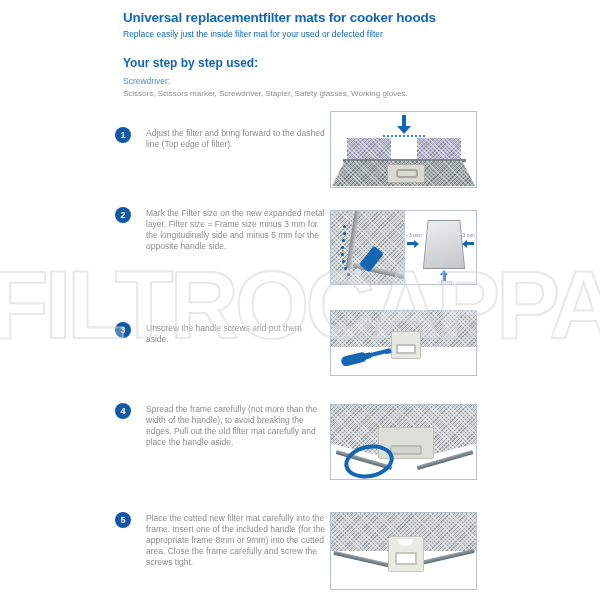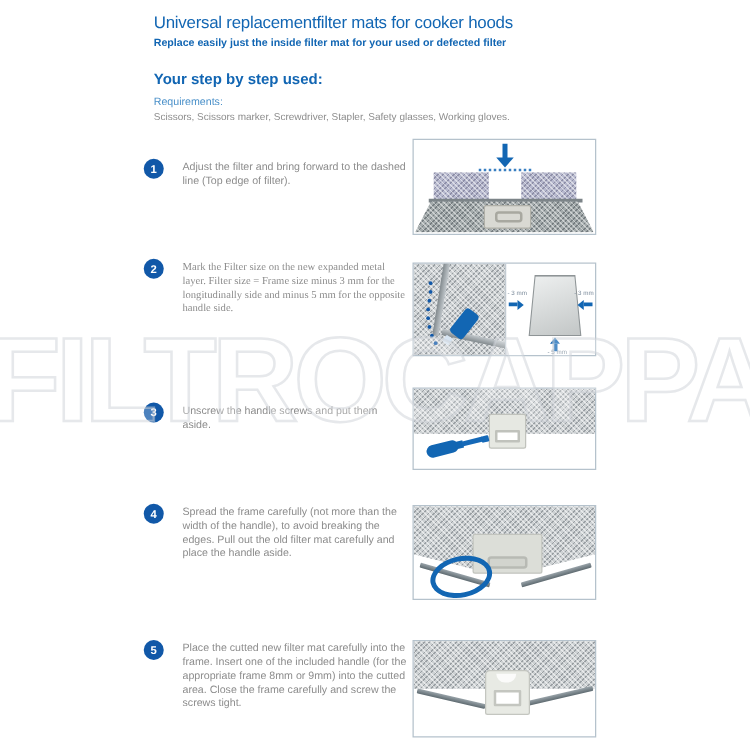--- a/index.html
+++ b/index.html
@@ -1,22 +1,22 @@
 <!DOCTYPE html>
 <html><head>
 <meta charset="utf-8">
 <style>
   html,body{margin:0;padding:0;background:#fff;}
   body{width:600px;height:600px;position:relative;overflow:hidden;
        font-family:"Liberation Sans","DejaVu Sans",sans-serif;}
   .abs{position:absolute;}
 
   
-  .title{left:123px;top:10px;font-size:13.5px;font-weight:normal;color:#1266b3;letter-spacing:-0.2px;}
-  .subtitle{left:123px;top:29px;font-size:8.5px;font-weight:bold;color:#1266b3;}
+  .title{left:123px;top:10px;font-size:13.5px;font-weight:bold;color:#1266b3;letter-spacing:-0.2px;}
+  .subtitle{left:123px;top:29px;font-size:8.5px;font-weight:normal;color:#1266b3;}
   .guide-heading{left:123px;top:56px;font-size:12px;font-weight:bold;color:#1266b3;}
   .req-label{left:123px;top:76px;font-size:8.5px;color:#4a90c9;}
   .req-list{left:123px;top:89px;font-size:8px;color:#8c8c8c;}
 
   .badge{width:16px;height:16px;border-radius:50%;background:#1158a8;color:#fff;
          font-size:9px;font-weight:bold;display:flex;align-items:center;justify-content:center;}
   .step-text{left:146px;width:180px;font-size:8.5px;line-height:11px;color:#8c8c8c;}
 
   
   .fig{left:330px;width:147px;background:#fff;border:1px solid #b5c2cc;box-sizing:border-box;
@@ -99,28 +99,28 @@
              white-space:nowrap;z-index:5;pointer-events:none;}
 </style>
 </head>
 <body>
 
 <div class="abs watermark">FILTROCAPPA.it</div>
 
 <div class="abs title">Universal replacementfilter mats for cooker hoods</div>
 <div class="abs subtitle">Replace easily just the inside filter mat for your used or defected filter</div>
 <div class="abs guide-heading">Your step by step used:</div>
-<div class="abs req-label">Requirements:</div>
+<div class="abs req-label">Screwdriver:</div>
 <div class="abs req-list">Scissors, Scissors marker, Screwdriver, Stapler, Safety glasses, Working gloves.</div>
 
 <div class="abs badge" style="left:115px;top:127px;">1</div>
 <div class="abs step-text" style="top:128px;">Adjust the filter and bring forward to the dashed line (Top edge of filter).</div>
 
 <div class="abs badge" style="left:115px;top:207px;">2</div>
-<div class="abs step-text" style="top:208px;font-family:Liberation Serif, serif;">Mark the Filter size on the new expanded metal layer. Filter size = Frame size minus 3 mm for the longitudinally side and minus 5 mm for the opposite handle side.</div>
+<div class="abs step-text" style="top:208px;">Mark the Filter size on the new expanded metal layer. Filter size = Frame size minus 3 mm for the longitudinally side and minus 5 mm for the opposite handle side.</div>
 
 <div class="abs badge" style="left:115px;top:322px;">3</div>
 <div class="abs step-text" style="top:323px;">Unscrew the handle screws and put them aside.</div>
 
 <div class="abs badge" style="left:115px;top:403px;">4</div>
 <div class="abs step-text" style="top:404px;">Spread the frame carefully (not more than the width of the handle), to avoid breaking the edges. Pull out the old filter mat carefully and place the handle aside.</div>
 
 <div class="abs badge" style="left:115px;top:512px;">5</div>
 <div class="abs step-text" style="top:513px;">Place the cutted new filter mat carefully into the frame. Insert one of the included handle (for the appropriate frame 8mm or 9mm) into the cutted area. Close the frame carefully and screw the screws tight.</div>
 

